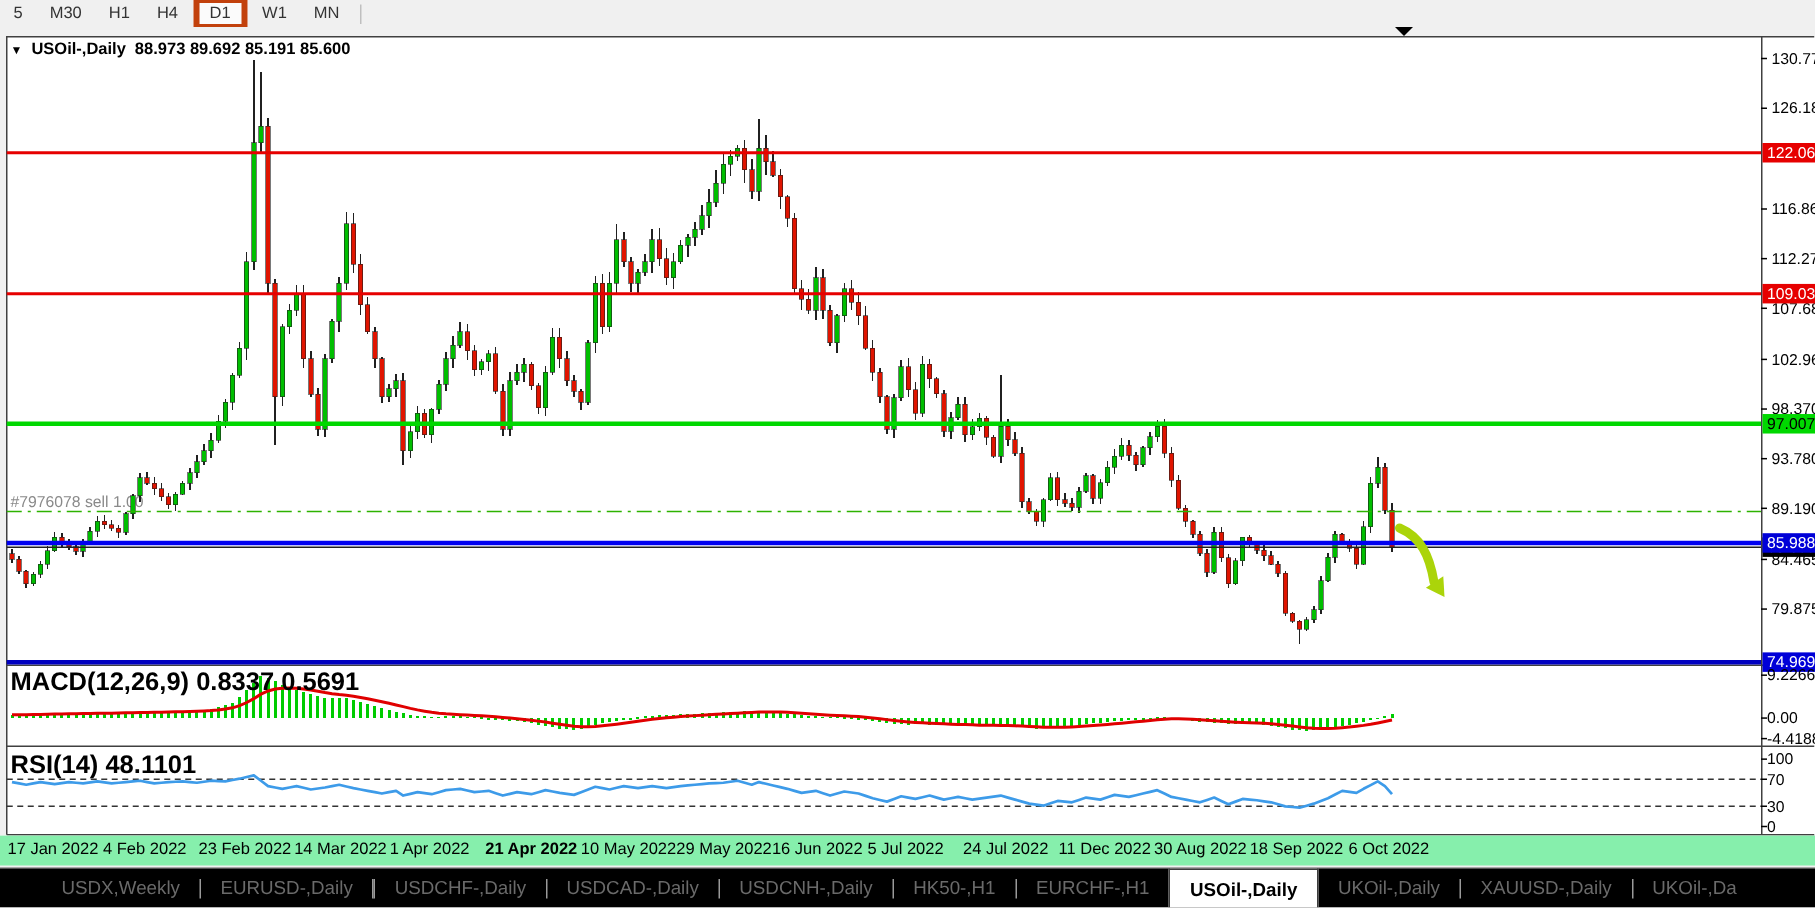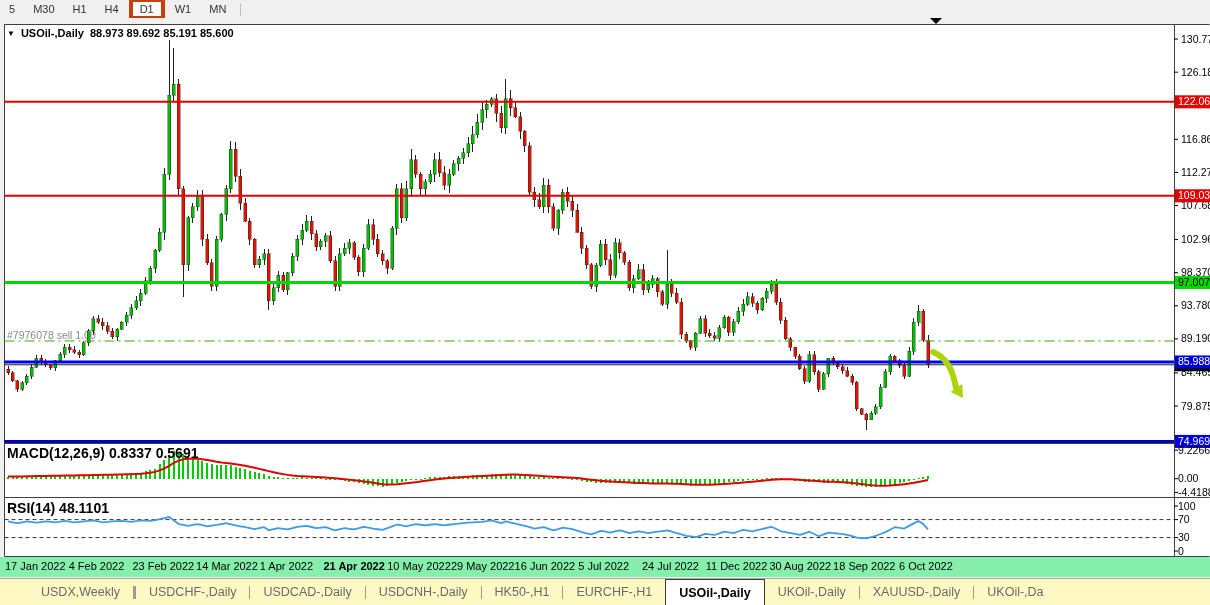--- a/index.html
+++ b/index.html
@@ -15,28 +15,28 @@
   .shift-strip{position:absolute;top:18px;left:0;width:100%;height:6px;background:#f0f0f0;}
   .shift-marker{position:absolute;left:930px;top:0;width:0;height:0;
     border-left:6px solid transparent;border-right:6px solid transparent;border-top:6px solid #000;}
   
   .chart-canvas{position:absolute;top:24px;left:0;width:1210px;height:533px;background:#fff;}
   .chart-canvas svg{position:absolute;top:0;left:0;z-index:1;}
   .order-label{position:absolute;left:7px;top:305px;z-index:0;font-size:10.5px;color:#8a8a8a;white-space:nowrap;}
   .chart-title{position:absolute;left:7px;top:3px;z-index:2;font-size:11px;font-weight:bold;color:#000;
     display:flex;gap:6px;align-items:center;white-space:nowrap;}
   .chart-title .oct{font-size:8px;}
-  .ind-label{position:absolute;left:7px;z-index:2;font-size:14px;font-weight:bold;color:#000;white-space:nowrap;}
+  .ind-label{position:absolute;left:7px;z-index:2;font-size:17px;font-weight:bold;color:#000;white-space:nowrap;}
   .macd-label{top:421px;}
   .rsi-label{top:476px;}
   
   .date-axis{position:absolute;top:557px;left:0;width:1210px;height:20px;background:#86efac;}
   .date-axis span{position:absolute;top:3px;font-size:11px;color:#000;white-space:nowrap;}
   
-  .tabbar{position:absolute;top:578px;left:0;width:1210px;height:27px;background:#fef9c3;
+  .tabbar{position:absolute;top:578px;left:0;width:1210px;height:27px;background:#000000;
     border-top:1px solid #a8a8a8;display:flex;align-items:stretch;padding-left:28px;box-sizing:border-box;
     font-size:12.5px;color:#6a6a6a;}
   .tab{display:flex;align-items:center;padding:0 13px;white-space:nowrap;}
   .tab.active{background:#fff;color:#000;font-weight:bold;border:1px solid #3c3c3c;border-bottom:none;}
   .tab-div{width:1px;height:13px;background:#9a9a9a;align-self:center;}
 </style>
 </head>
 <body>
 
 <div class="app">
@@ -750,20 +750,21 @@
       <span style="left: 642px;">24 Jul 2022</span>
       <span style="left: 705.7px;">11 Dec 2022</span>
       <span style="left: 769.4px; text-align: center;">30 Aug 2022</span>
       <span style="left: 833.1px;">18 Sep 2022</span>
       <span style="left: 899px;">6 Oct 2022</span>
     </div>
 
   <div class="tabbar" id="tabbar">
       <div class="tab">USDX,Weekly</div>
       <div class="tab-div"></div>
+      <div class="tab">EURUSD-,Daily</div>
       <div class="tab-div"></div>
       <div class="tab-div"></div>
       <div class="tab">USDCHF-,Daily</div>
       <div class="tab-div"></div>
       <div class="tab">USDCAD-,Daily</div>
       <div class="tab-div"></div>
       <div class="tab">USDCNH-,Daily</div>
       <div class="tab-div"></div>
       <div class="tab">HK50-,H1</div>
       <div class="tab-div"></div>

